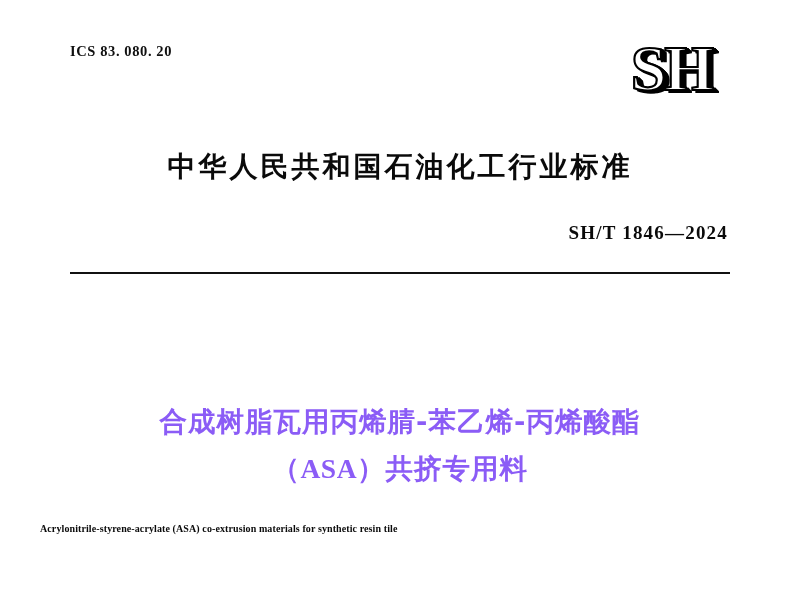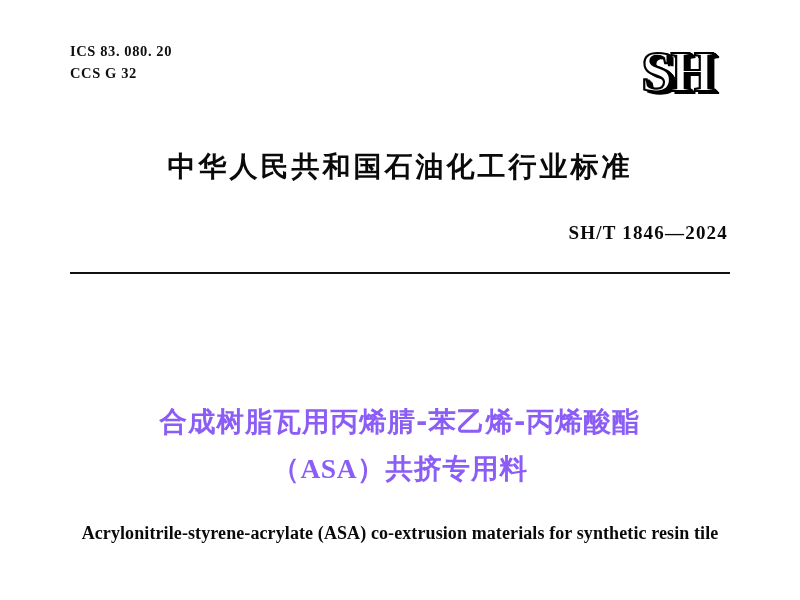--- a/index.html
+++ b/index.html
@@ -34,24 +34,24 @@
     color: #111;
   }
   .codes div {
     white-space: nowrap;
   }
 
   
   .logo {
     position: absolute;
     right: 88px;
-    top: 44px;
+    top: 37px;
     font-family: "Liberation Serif", serif;
     font-weight: bold;
-    font-size: 56px;
+    font-size: 64px;
     line-height: 1;
     letter-spacing: -2px;
     color: #ffffff;
     -webkit-text-stroke: 2.2px #000;
     text-shadow:
        3px 0 0 #000,
        4px 1px 0 #000,
        5px 2px 0 #000,
        6px 3px 0 #000,
        3px 3px 0 #000;
@@ -119,37 +119,36 @@
     font-family: "Liberation Serif", serif;
     letter-spacing: 0.5px;
   }
 
   
   .doc-title-en {
     position: absolute;
     left: 40px;
     right: 40px;
     top: 523px;
-    text-align: center;
+    text-align: left;
     font-family: "Liberation Serif", serif;
     font-weight: bold;
-    font-size: 18px;
+    font-size: 10px;
     letter-spacing: 0.1px;
     color: #0a0a0a;
     white-space: nowrap;
   }
 </style>
 </head>
 <body>
 
 <div class="page">
 
   <div class="codes">
     <div>ICS 83. 080. 20</div>
-    <div>CCS G  32</div>
   </div>
 
   <div class="logo">SH</div>
 
   <div class="org-title">中华人民共和国石油化工行业标准</div>
 
   <div class="std-no">SH/T  1846—2024</div>
 
   <div class="rule"></div>
 

